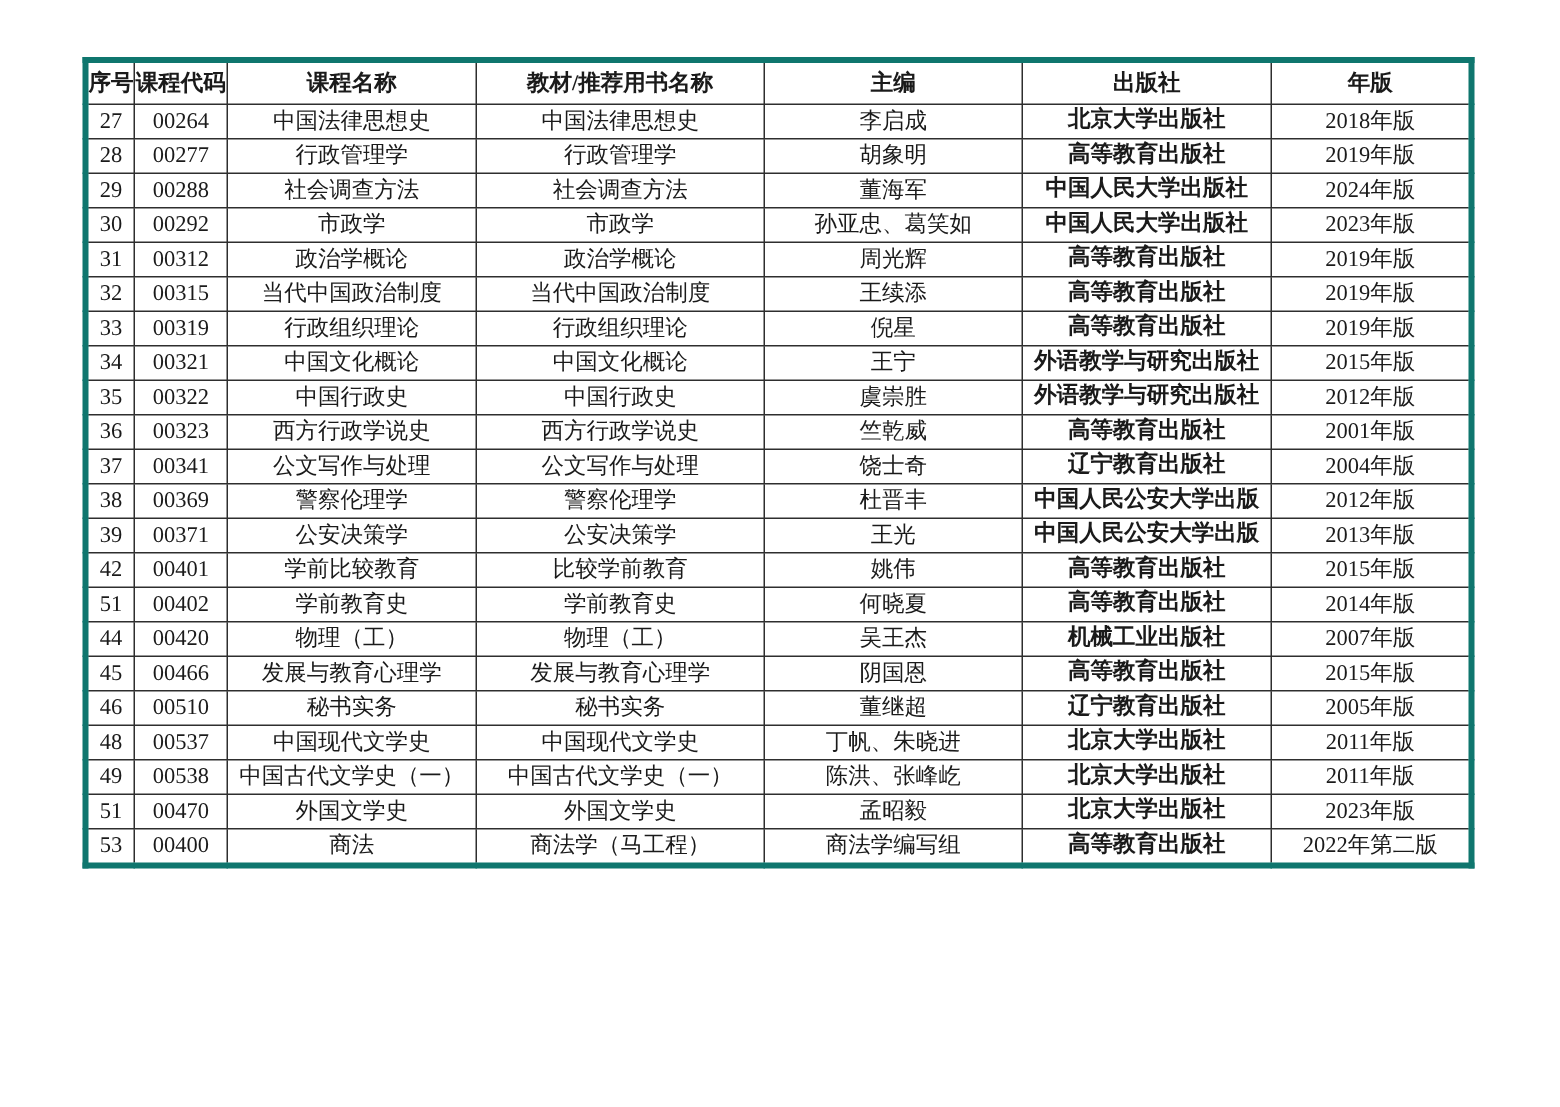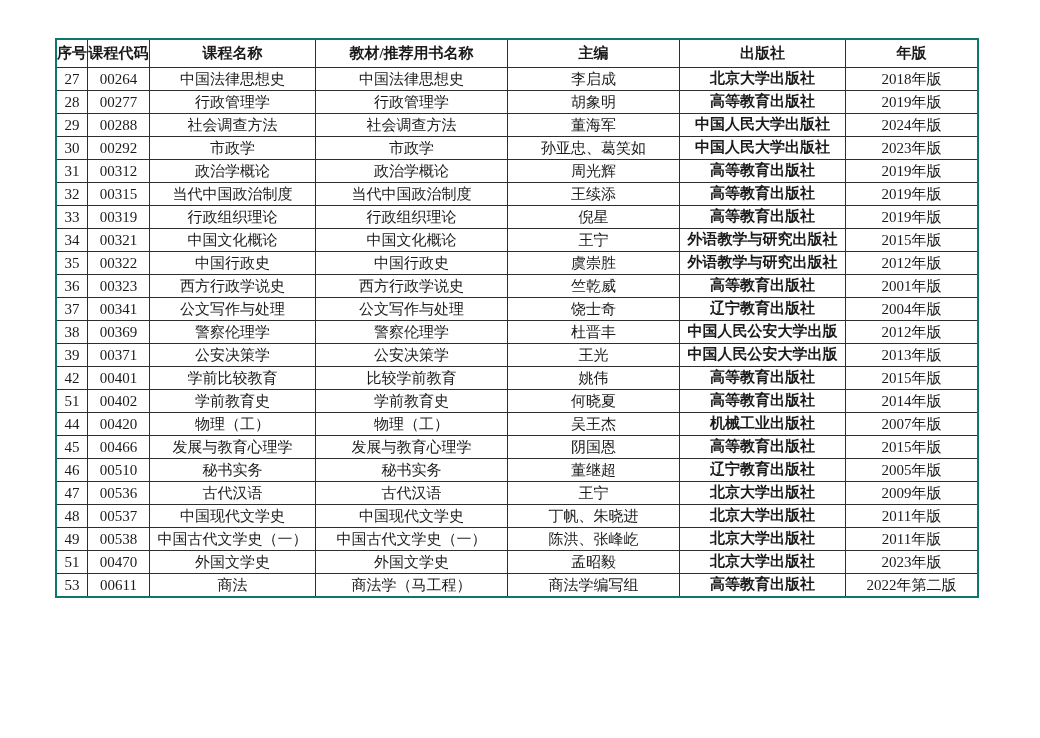--- a/index.html
+++ b/index.html
@@ -14,21 +14,21 @@
     overflow: hidden;
     font-family: "Liberation Serif", "DejaVu Serif", serif;
     color: #1a1a1a;
   }
   table.course-table {
     position: absolute;
     left: 55px;
     top: 38px;
     border-collapse: collapse;
     table-layout: fixed;
-    border: 2px solid #0f766e;
+    border: 4px solid #0f766e;
   }
   table.course-table th,
   table.course-table td {
     border: 1px solid #2e2e2e;
     text-align: center;
     vertical-align: middle;
     font-size: 15px;
     padding: 0;
   }
   table.course-table th {
@@ -487,116 +487,93 @@
         </td>
         <td class="w5">
           <div class="cin wrapclip">辽宁教育出版社</div>
         </td>
         <td class="w6">
           <div class="cin">2005年版</div>
         </td>
       </tr>
       <tr>
         <td class="w0">
-          <div class="cin">47</div>
-        </td>
-        <td class="w1">
-          <div class="cin">00536</div>
-        </td>
-        <td class="w2">
-          <div class="cin">古代汉语</div>
-        </td>
-        <td class="w3">
-          <div class="cin">古代汉语</div>
-        </td>
-        <td class="w4">
-          <div class="cin">王宁</div>
+          <div class="cin">48</div>
+        </td>
+        <td class="w1">
+          <div class="cin">00537</div>
+        </td>
+        <td class="w2">
+          <div class="cin">中国现代文学史</div>
+        </td>
+        <td class="w3">
+          <div class="cin">中国现代文学史</div>
+        </td>
+        <td class="w4">
+          <div class="cin">丁帆、朱晓进</div>
         </td>
         <td class="w5">
           <div class="cin wrapclip">北京大学出版社</div>
         </td>
         <td class="w6">
-          <div class="cin">2009年版</div>
-        </td>
-      </tr>
-      <tr>
-        <td class="w0">
-          <div class="cin">48</div>
-        </td>
-        <td class="w1">
-          <div class="cin">00537</div>
-        </td>
-        <td class="w2">
-          <div class="cin">中国现代文学史</div>
-        </td>
-        <td class="w3">
-          <div class="cin">中国现代文学史</div>
-        </td>
-        <td class="w4">
-          <div class="cin">丁帆、朱晓进</div>
+          <div class="cin">2011年版</div>
+        </td>
+      </tr>
+      <tr>
+        <td class="w0">
+          <div class="cin">49</div>
+        </td>
+        <td class="w1">
+          <div class="cin">00538</div>
+        </td>
+        <td class="w2">
+          <div class="cin">中国古代文学史（一）</div>
+        </td>
+        <td class="w3">
+          <div class="cin">中国古代文学史（一）</div>
+        </td>
+        <td class="w4">
+          <div class="cin">陈洪、张峰屹</div>
         </td>
         <td class="w5">
           <div class="cin wrapclip">北京大学出版社</div>
         </td>
         <td class="w6">
           <div class="cin">2011年版</div>
         </td>
       </tr>
       <tr>
         <td class="w0">
-          <div class="cin">49</div>
-        </td>
-        <td class="w1">
-          <div class="cin">00538</div>
-        </td>
-        <td class="w2">
-          <div class="cin">中国古代文学史（一）</div>
-        </td>
-        <td class="w3">
-          <div class="cin">中国古代文学史（一）</div>
-        </td>
-        <td class="w4">
-          <div class="cin">陈洪、张峰屹</div>
+          <div class="cin">51</div>
+        </td>
+        <td class="w1">
+          <div class="cin">00470</div>
+        </td>
+        <td class="w2">
+          <div class="cin">外国文学史</div>
+        </td>
+        <td class="w3">
+          <div class="cin">外国文学史</div>
+        </td>
+        <td class="w4">
+          <div class="cin">孟昭毅</div>
         </td>
         <td class="w5">
           <div class="cin wrapclip">北京大学出版社</div>
         </td>
         <td class="w6">
-          <div class="cin">2011年版</div>
-        </td>
-      </tr>
-      <tr>
-        <td class="w0">
-          <div class="cin">51</div>
-        </td>
-        <td class="w1">
-          <div class="cin">00470</div>
-        </td>
-        <td class="w2">
-          <div class="cin">外国文学史</div>
-        </td>
-        <td class="w3">
-          <div class="cin">外国文学史</div>
-        </td>
-        <td class="w4">
-          <div class="cin">孟昭毅</div>
-        </td>
-        <td class="w5">
-          <div class="cin wrapclip">北京大学出版社</div>
-        </td>
-        <td class="w6">
           <div class="cin">2023年版</div>
         </td>
       </tr>
       <tr>
         <td class="w0">
           <div class="cin">53</div>
         </td>
         <td class="w1">
-          <div class="cin">00611</div>
+          <div class="cin">00400</div>
         </td>
         <td class="w2">
           <div class="cin">商法</div>
         </td>
         <td class="w3">
           <div class="cin">商法学（马工程）</div>
         </td>
         <td class="w4">
           <div class="cin">商法学编写组</div>
         </td>

